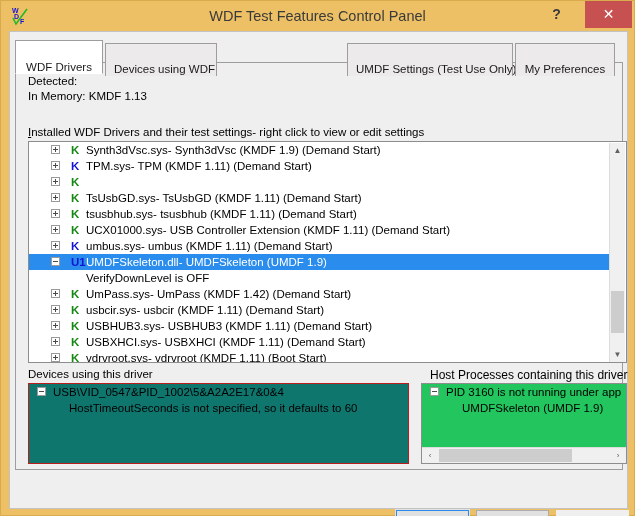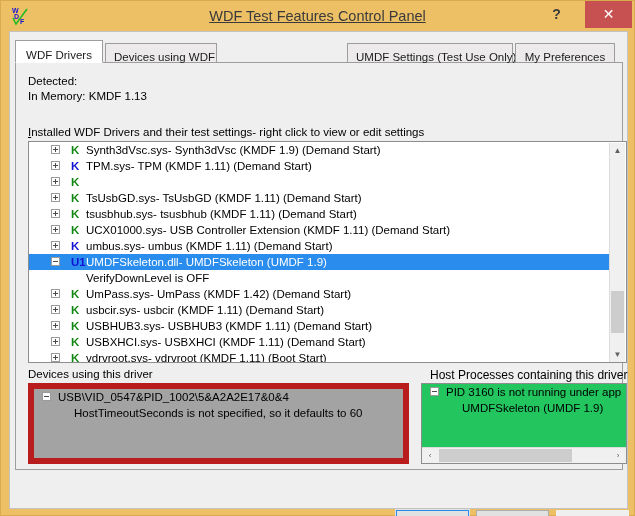--- a/index.html
+++ b/index.html
@@ -44,21 +44,20 @@
     position: absolute;
     left: 0; top: 0;
     width: 633px;
     height: 30px;
     line-height: 30px;
     text-align: center;
     font-size: 14.5px;
     color: #3a3a3a;
     font-family: "Liberation Sans", sans-serif;
     white-space: nowrap;
-    text-decoration: underline;
   }
   #help-button {
     position: absolute;
     right: 61px; top: 0;
     width: 33px; height: 27px;
     line-height: 27px;
     text-align: center;
     font-size: 14px;
     font-weight: bold;
     color: #3a3a3a;
@@ -92,21 +91,21 @@
     position: absolute;
     left: 5px; top: 8px;
     width: 608px;
     height: 22px;
   }
   .tab {
     position: absolute;
     top: 3px;
     height: 19px;
     line-height: 19px;
-    padding: 4px 8px;
+    padding: 16px 8px;
     box-sizing: border-box;
     background: #eceaea;
     border: 1px solid #9d9d9d;
     border-bottom: none;
     font-size: 11.5px;
     color: #1a1a1a;
     white-space: nowrap;
     text-align: center;
     cursor: default;
   }
@@ -269,22 +268,22 @@
     position: absolute;
     left: 420px; top: 336px;
     font-size: 12px;
     white-space: nowrap;
   }
   #devices-box {
     position: absolute;
     left: 18px; top: 351px;
     width: 381px;
     height: 81px;
-    background: #a3a3a3;
-    border: 6px solid #b91c1c;
+    background: #0f766e;
+    border: 1px solid #b91c1c;
     box-sizing: border-box;
     overflow: hidden;
   }
   #hosts-box {
     position: absolute;
     left: 411px; top: 351px;
     width: 206px;
     height: 81px;
     background: #22c55e;
     border: 1px solid #8d8d8d;

